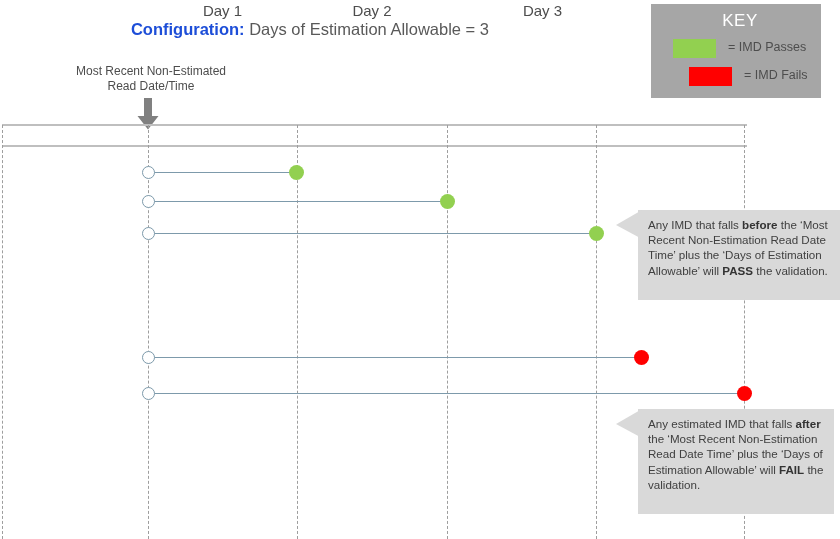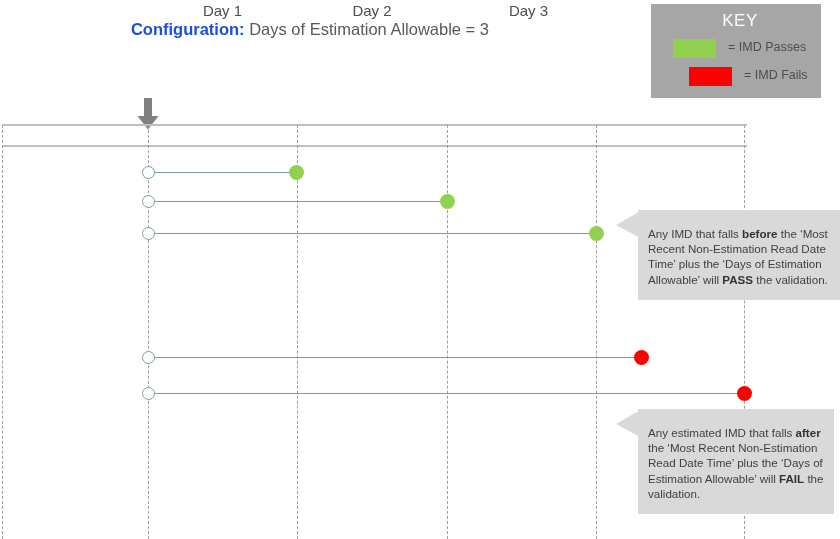--- a/index.html
+++ b/index.html
@@ -148,21 +148,21 @@
     border-radius: 50%;
   }
 
   
   .callout {
     position: absolute;
     background: #d9d9d9;
     color: #404040;
     font-size: 11.6px;
     line-height: 15.2px;
-    padding: 16px 9px 8px 10px;
+    padding: 7px 9px 8px 10px;
     box-sizing: border-box;
   }
   .callout b { font-weight: bold; color: #333333; }
   .callout-tail {
     position: absolute;
     width: 0;
     height: 0;
   }
 </style>
 </head>
@@ -182,29 +182,33 @@
       <div class="key-swatch" id="sw0" style="background: rgb(146, 208, 80);"></div>
       <div class="key-label">= IMD Passes</div>
     </div>
 
     <div class="key-row r1">
       <div class="key-swatch" id="sw1" style="background: rgb(255, 0, 0);"></div>
       <div class="key-label">= IMD Fails</div>
     </div>
   </div>
 
+  <div id="src-note">
+    <div>Most Recent Non-Estimated</div>
+    <div>Read Date/Time</div>
+  </div>
   <svg id="src-arrow" viewBox="0 0 22 32">
     <path d="M7 0 H15 V18 H21.5 L11 31.5 L0.5 18 H7 Z" fill="#808080"></path>
   </svg>
 
   <div id="band"></div>
   <div id="day-labels">
       <div class="day-label" style="left: 148px; width: 149px;">Day 1</div>
       <div class="day-label" style="left: 297px; width: 150px;">Day 2</div>
-      <div class="day-label" style="left: 454px; width: 149px;">Day 3</div>
+      <div class="day-label" style="left: 468px; width: 149px;">Day 3</div>
     </div>
 
   <div id="gridlines">
       <div class="vline" style="left: 2px;"></div>
       <div class="vline" style="left: 148px;"></div>
       <div class="vline" style="left: 297px;"></div>
       <div class="vline" style="left: 447px;"></div>
       <div class="vline" style="left: 596px;"></div>
       <div class="vline" style="left: 744px;"></div>
     </div>

